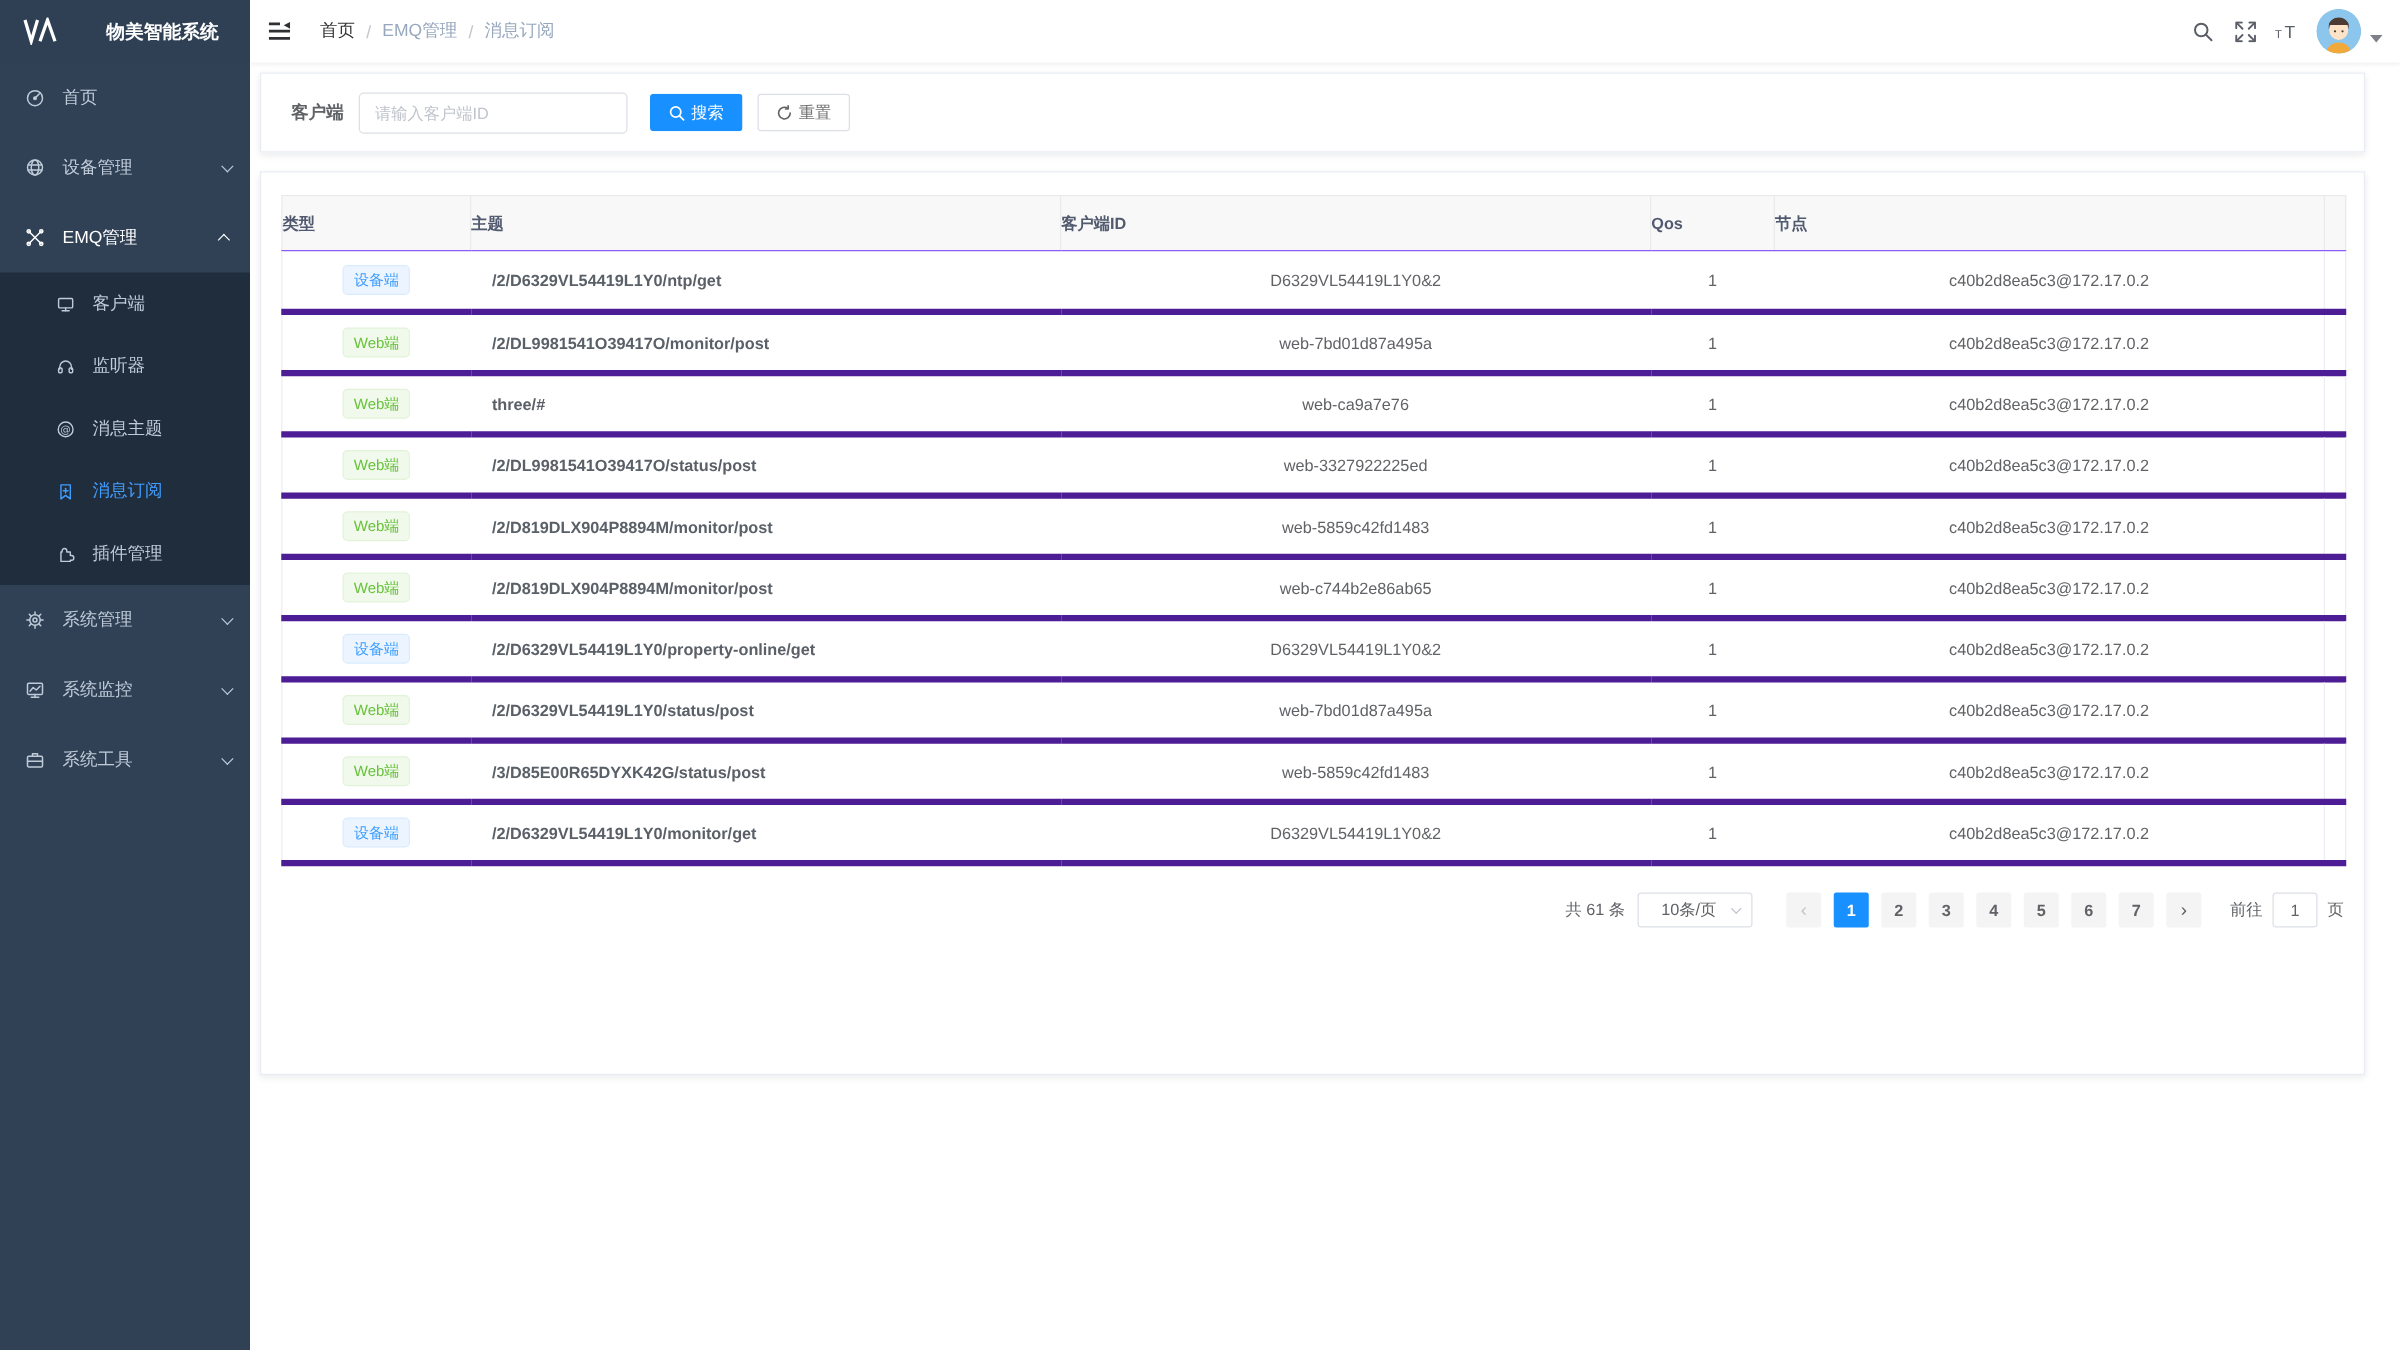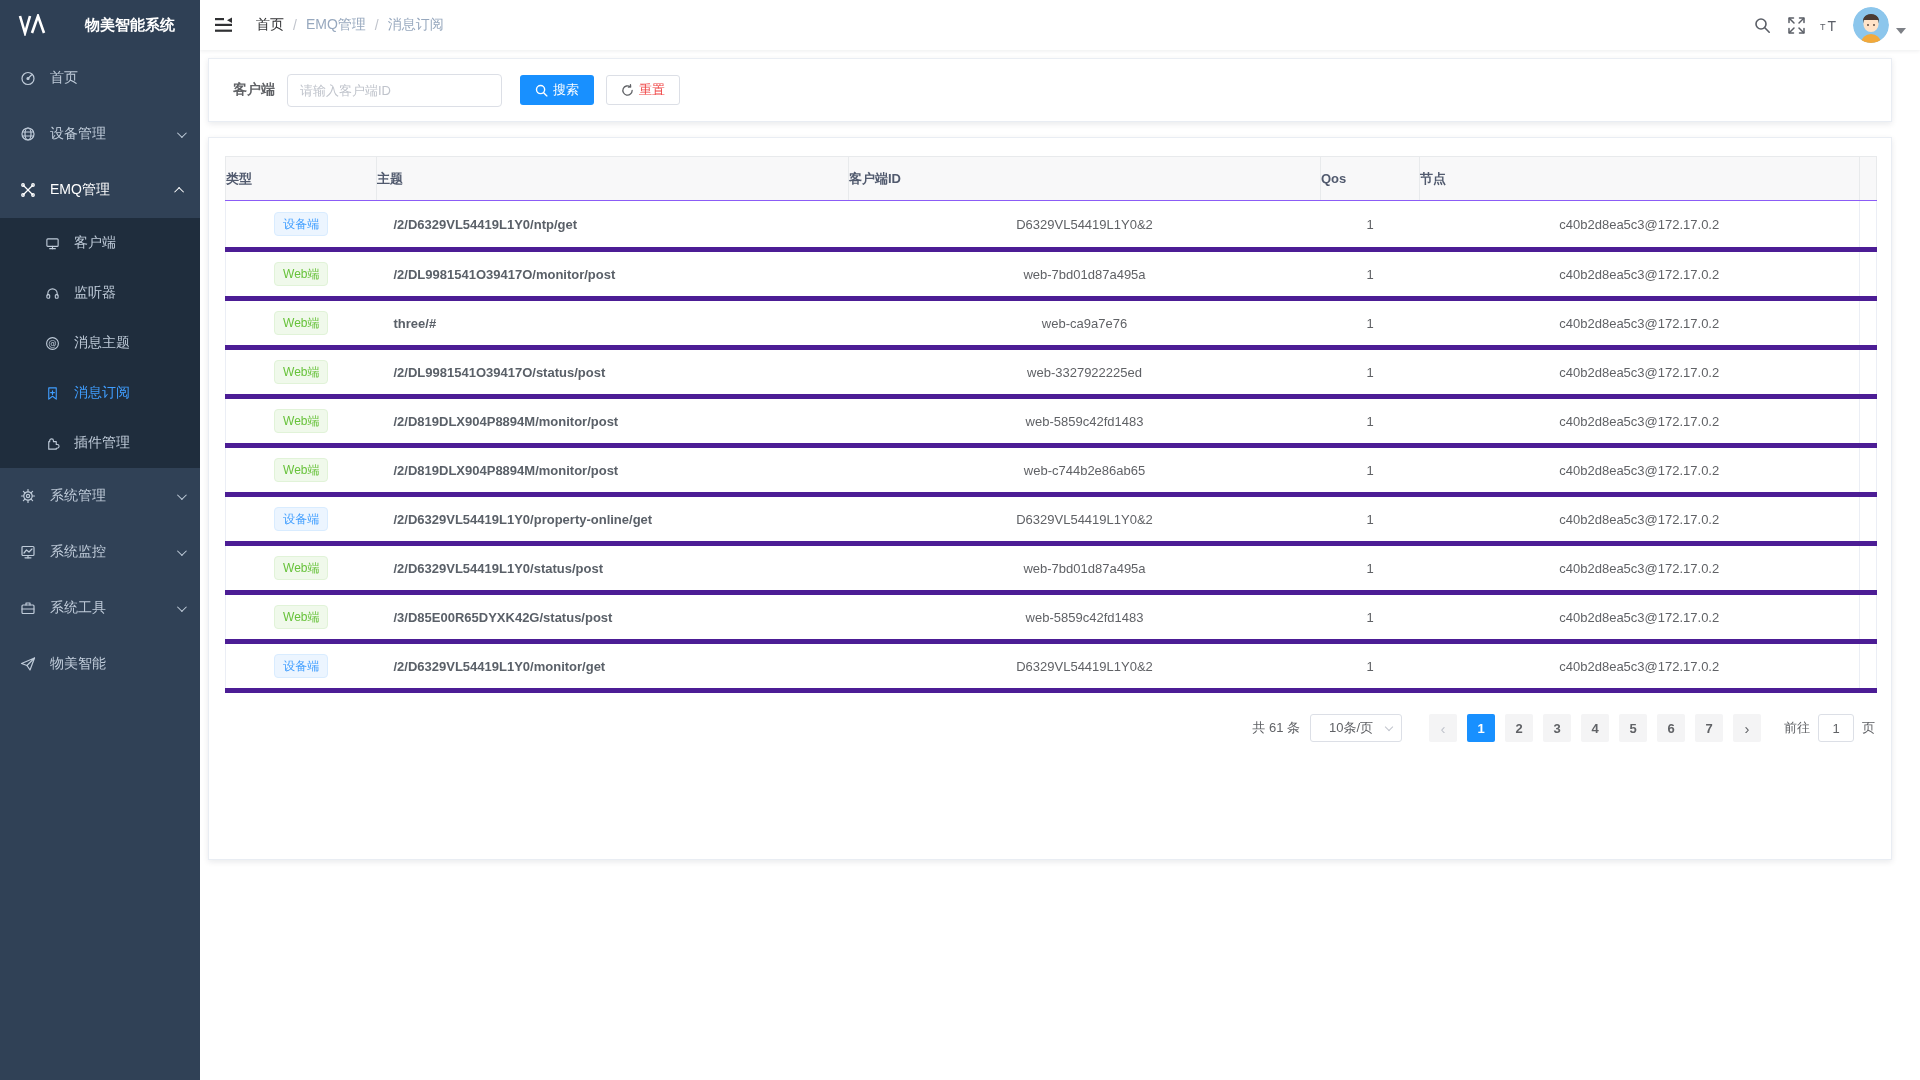--- a/index.html
+++ b/index.html
@@ -48,21 +48,21 @@
   .search-card { margin:8px 28px 0 8px; height:64px; display:flex; align-items:center; padding:0 24px; }
   .search-label { font-size:14px; font-weight:700; color:#606266; }
   .search-input { width:215px; height:33px; border:1px solid #dcdfe6; border-radius:4px;
     margin-left:12px; padding:0 12px; font-size:13px; color:#606266; outline:none;
     font-family:"Liberation Sans","DejaVu Sans",sans-serif; }
   .search-input::placeholder { color:#c0c4cc; }
   .btn { height:30px; border-radius:3px; font-size:13px; display:inline-flex; align-items:center;
     padding:0 14px; cursor:pointer; border:1px solid transparent; }
   .btn svg { margin-right:5px; }
   .btn-primary { background:#1890ff; color:#fff; margin-left:18px; }
-  .btn-plain { background:#fff; color:#ef4444; border-color:#dcdfe6; margin-left:12px; }
+  .btn-plain { background:#fff; color:#737373; border-color:#dcdfe6; margin-left:12px; }
 
   .table-card { margin:15px 28px 0 8px; min-height:723px; padding:18px 16px 0 16px; }
 
   
   table { border-collapse:collapse; table-layout:fixed; width:1651px; }
   col.c-type{width:151px} col.c-topic{width:472px} col.c-client{width:472px}
   col.c-qos{width:99px} col.c-node{width:440px} col.c-gutter{width:17px}
   thead th { height:44px; background:#f8f8f9; color:#515a6e; font-size:13px; font-weight:700;
     border-bottom:1px solid #8b5cf6; border-top:1px solid #e8eaec; text-align:left; }
   thead th:first-child { border-left:1px solid #e8eaec; }
@@ -238,29 +238,20 @@
       <svg class="ic" width="16" height="16" viewBox="0 0 16 16">
           <rect x="2" y="5" width="12" height="8.5" rx="1"></rect>
           <path d="M6 5 v-2 h4 v2"></path>
           <line x1="2" y1="9" x2="14" y2="9"></line>
         </svg>
     </span>
     <span class="menu-label">系统工具</span>
     <span class="arrow down"></span>
   </div>
 
-  <div class="menu-item">
-    <span class="mi-icon">
-      <svg class="ic" width="16" height="16" viewBox="0 0 16 16">
-          <path d="M1.5 7.5 L14.5 2 L10 14 L7 9.5 Z"></path>
-          <line x1="7" y1="9.5" x2="14.5" y2="2"></line>
-        </svg>
-    </span>
-    <span class="menu-label">物美智能</span>
-  </div>
 </div>
 
 <div class="main">
 
   <div class="navbar">
     <div class="hamburger">
       <svg width="18" height="16" viewBox="0 0 18 16">
         <rect x="0" y="1" width="9" height="2.2" fill="#303133"></rect>
         <polygon points="17,0.5 12,3.2 17,5.9" fill="#303133"></polygon>
         <rect x="0" y="6.8" width="17" height="2.2" fill="#303133"></rect>

